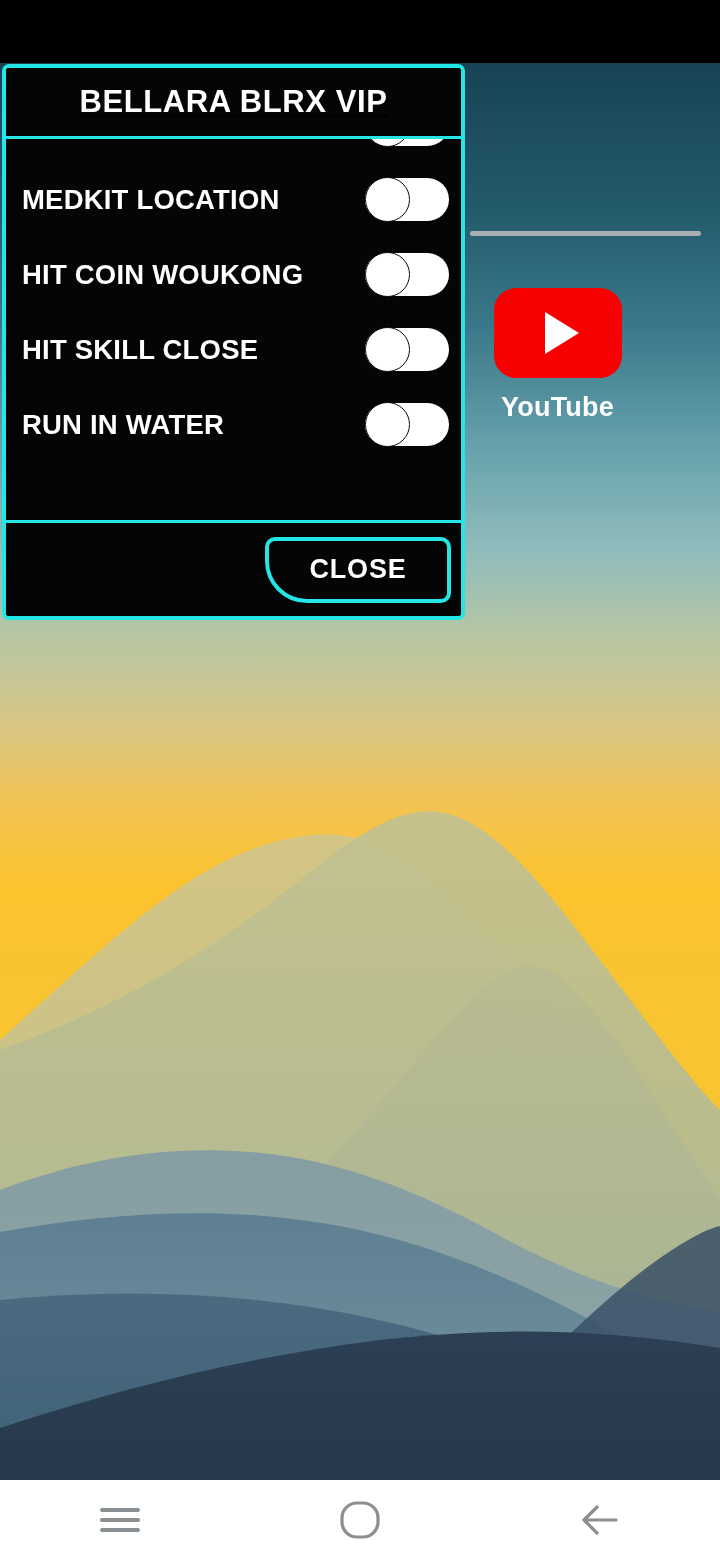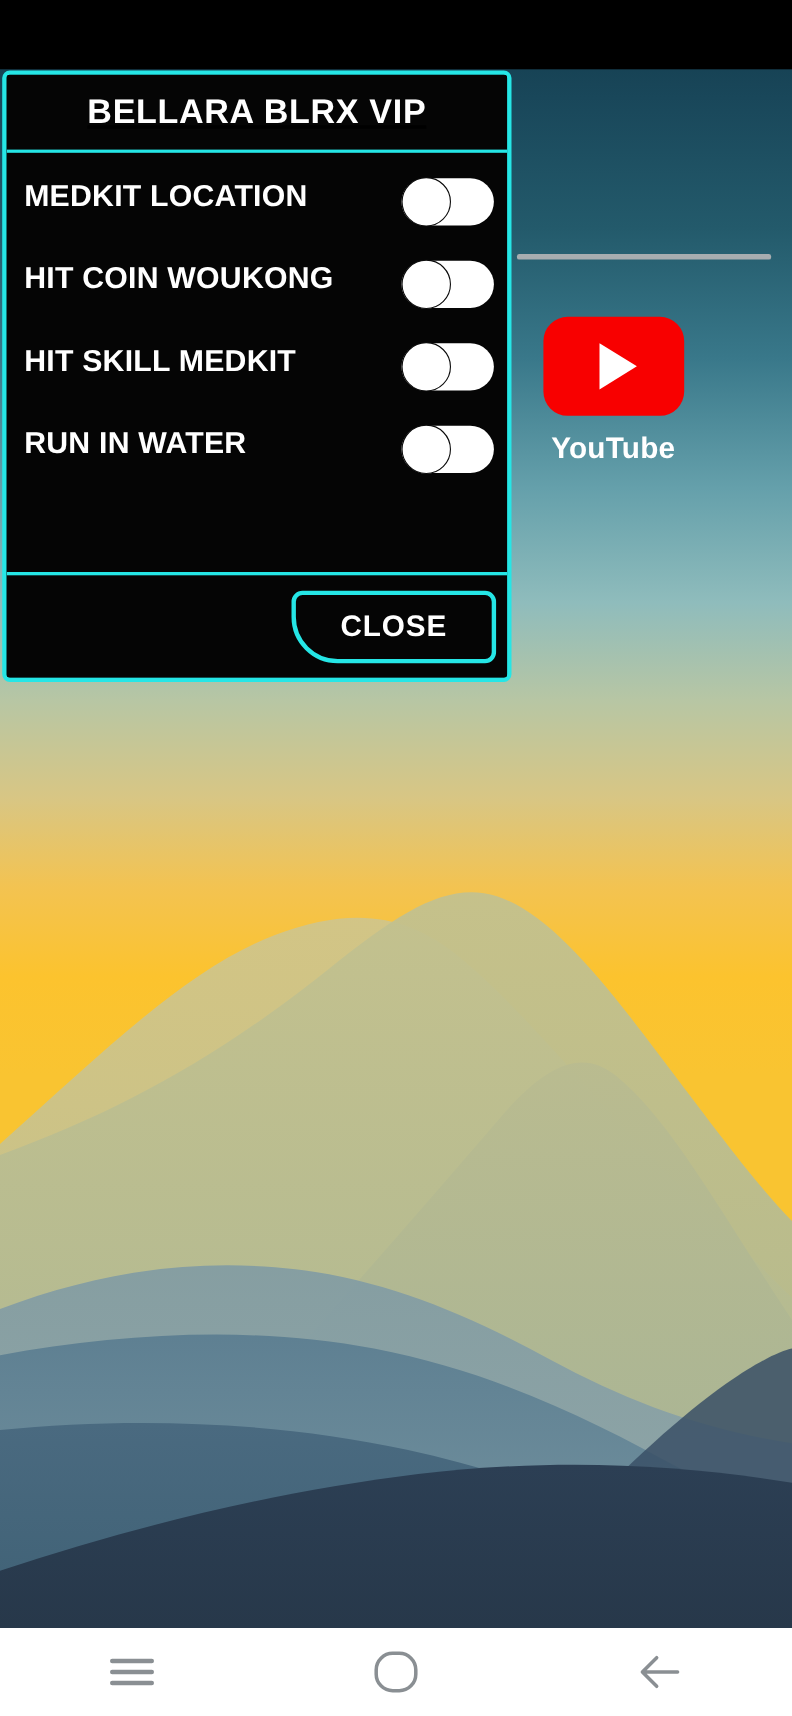--- a/index.html
+++ b/index.html
@@ -145,20 +145,21 @@
   }
   #dialog-list-inner {
     position: absolute;
     left: 0;
     top: -52px;
     width: 100%;
   }
   .mod-row {
     height: 75px;
     display: flex;
+    align-items: center;
     justify-content: space-between;
     padding: 0 12px 0 16px;
     box-sizing: border-box;
   }
   .mod-label {
     font-size: 27.5px;
     font-weight: bold;
     color: #ffffff;
     letter-spacing: 0.2px;
     white-space: nowrap;
@@ -343,21 +344,21 @@
 
 
         <div class="mod-row">
           <span class="mod-label">HIT COIN WOUKONG</span>
           <span class="switch">
             <span class="knob"></span>
           </span>
         </div>
 
         <div class="mod-row">
-          <span class="mod-label">HIT SKILL MEDKIT</span>
+          <span class="mod-label">HIT SKILL CLOSE</span>
           <span class="switch">
             <span class="knob"></span>
           </span>
         </div>
 
         <div class="mod-row">
           <span class="mod-label">RUN IN WATER</span>
           <span class="switch">
             <span class="knob"></span>
           </span>

